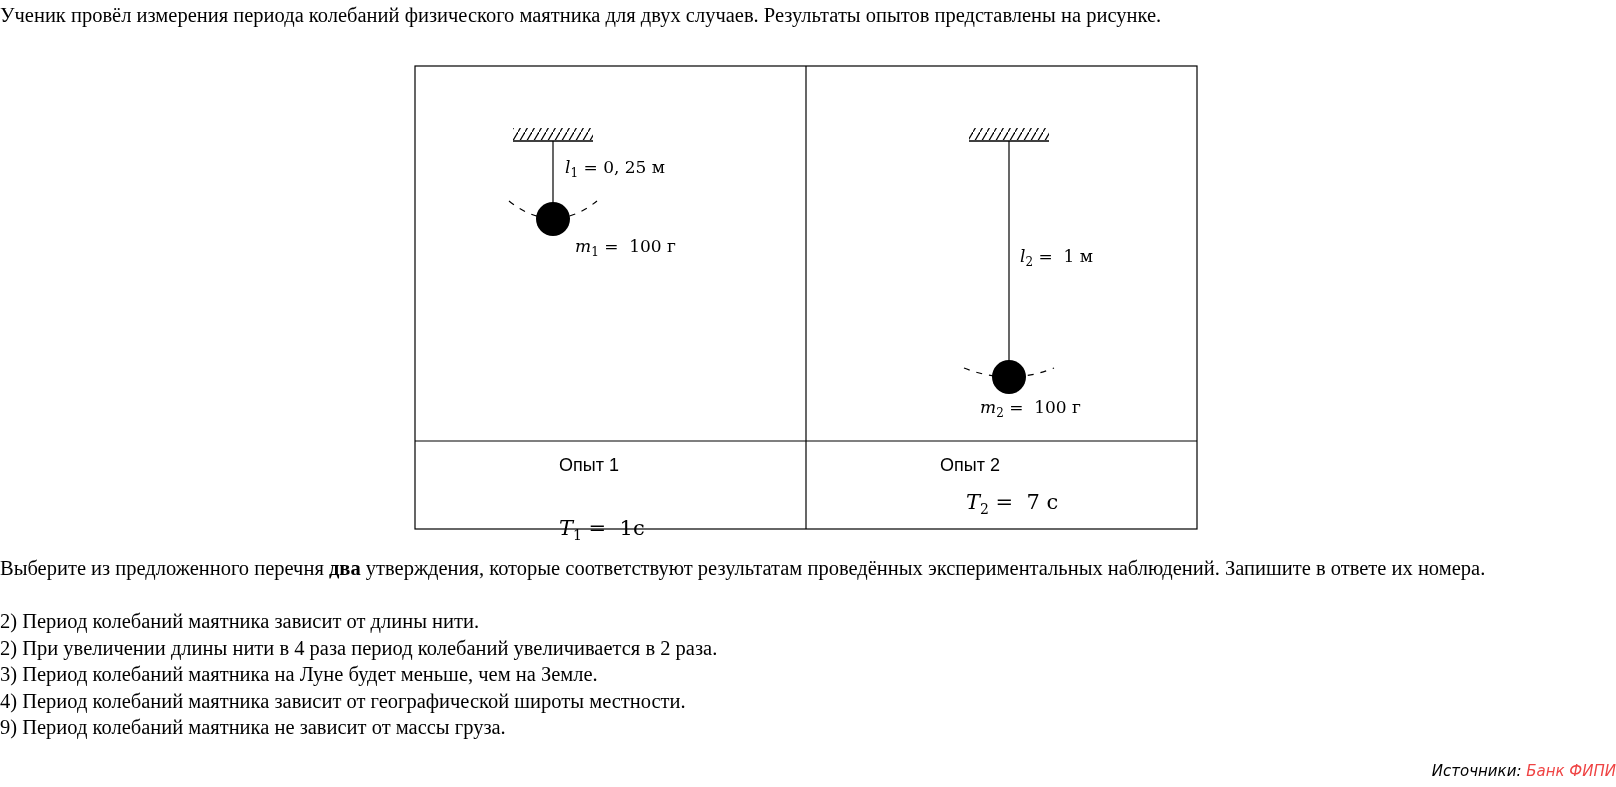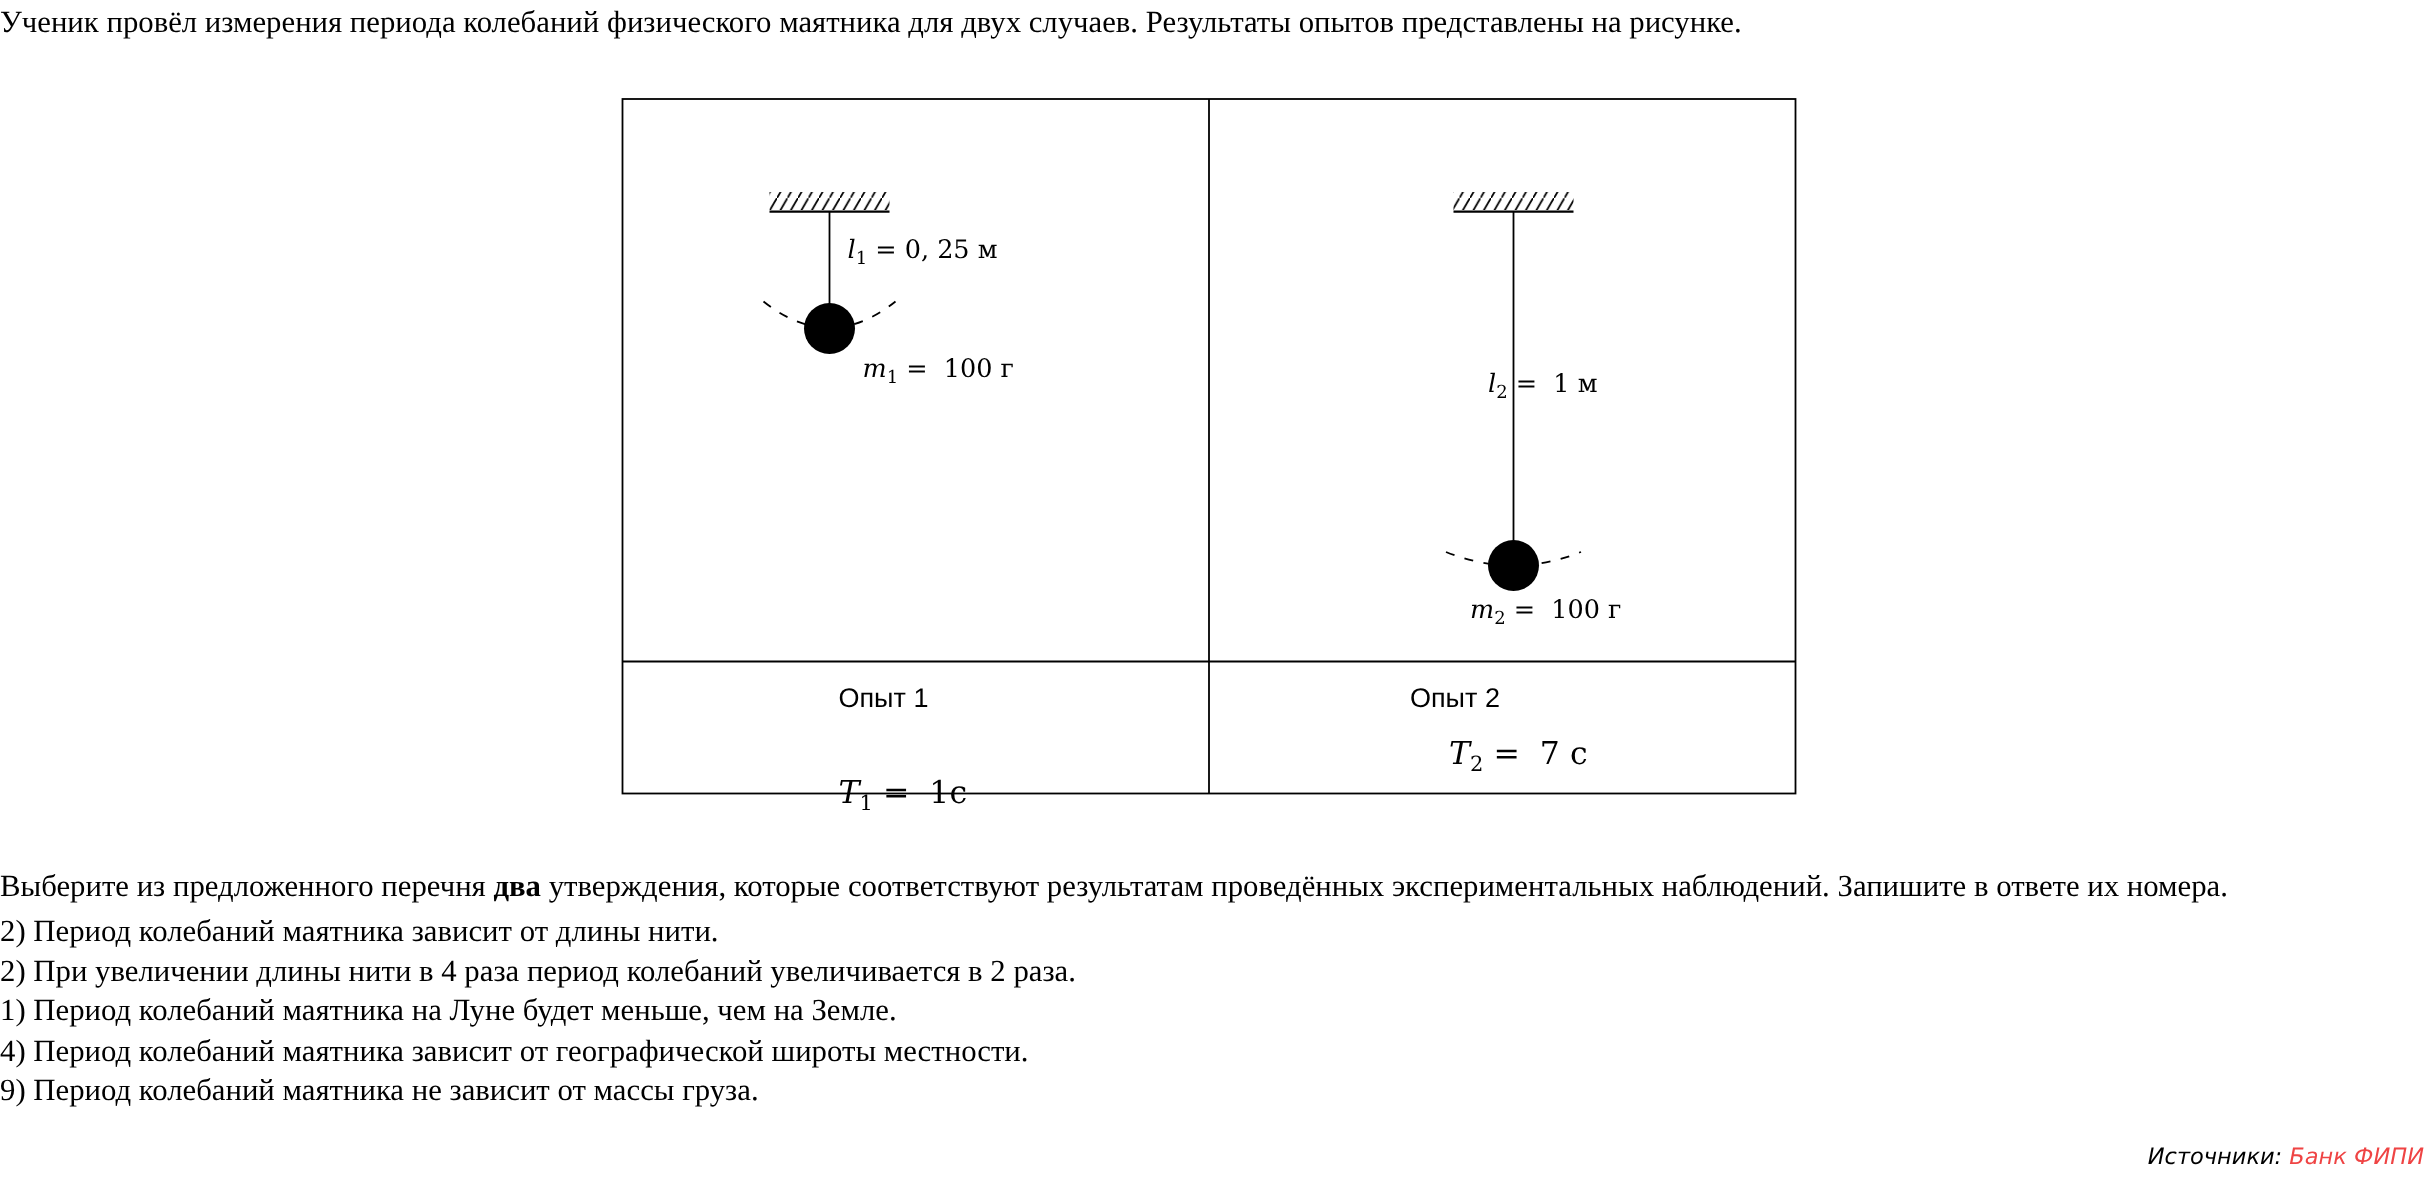--- a/index.html
+++ b/index.html
@@ -7,21 +7,21 @@
          font-family: "Liberation Serif", serif; color: #000; }
   .intro { position: absolute; left: 0; top: 2px; font-size: 20.5px; line-height: 26px; white-space: nowrap; }
   .figure { position: absolute; left: 0; top: 0; width: 1296px; height: 540px; }
   .figure svg { position: absolute; left: 0; top: 0; }
   .flabel { position: absolute; font-family: "DejaVu Serif", serif; font-size: 17px; white-space: nowrap; }
   .flabel i { font-style: italic; }
   .flabel sub { font-size: 12px; vertical-align: -4px; }
   .caption { position: absolute; font-family: "Liberation Sans", sans-serif; font-size: 18px; white-space: nowrap; }
   .period { position: absolute; font-family: "DejaVu Serif", serif; font-size: 21px; white-space: nowrap; }
   .period sub { font-size: 14px; vertical-align: -5px; }
-  .question { position: absolute; left: 0; top: 578px; width: 1560px; font-size: 20.5px; line-height: 26.5px; }
+  .question { position: absolute; left: 0; top: 555px; width: 1560px; font-size: 20.5px; line-height: 26.5px; }
   .question p { margin: 0; }
   .options { position: absolute; left: 0; top: 608px; font-size: 20.5px; line-height: 26.5px; }
   .options div { white-space: nowrap; }
   .source { position: absolute; right: 0; top: 762px; font-family: "DejaVu Sans", sans-serif; font-style: italic; font-size: 15px; white-space: nowrap; }
   .source .src-link { color: #ef4444; }
 </style>
 </head>
 <body>
 
 <div class="intro">Ученик провёл измерения периода колебаний физического маятника для двух случаев. Результаты опытов представлены на рисунке.</div>
@@ -53,33 +53,33 @@
       <path d="M 964 368 Q 1009 386 1054 368" fill="none" stroke="#000" stroke-width="1.2" stroke-dasharray="6,7"></path>
       <circle cx="1009" cy="377" r="17" fill="#000"></circle>
     </g>
   </svg>
 
   <div class="flabel" style="left:565px; top:157px;"><i>l</i><sub>1</sub> <span>= 0, 25 м</span></div>
   <div class="flabel" style="left:575px; top:236px;"><i>m</i><sub>1</sub><span style="white-space:pre"> =  100 г</span></div>
   <div class="caption" style="left:559px; top:455px;">Опыт 1</div>
   <div class="period" style="left:559px; top:516px;"><i>T</i><sub>1</sub><span style="white-space:pre"> =  1с</span></div>
 
-  <div class="flabel" style="left:992px; top:246px;"><i>l</i><sub>2</sub><span style="white-space:pre"> =  1 м</span></div>
+  <div class="flabel" style="left:1020px; top:246px;"><i>l</i><sub>2</sub><span style="white-space:pre"> =  1 м</span></div>
   <div class="flabel" style="left:980px; top:397px;"><i>m</i><sub>2</sub><span style="white-space:pre"> =  100 г</span></div>
   <div class="caption" style="left:940px; top:455px;">Опыт 2</div>
   <div class="period" style="left:966px; top:490px;"><i>T</i><sub>2</sub><span style="white-space:pre"> =  7 с</span></div>
 </div>
 
 <div class="question">
   <p><span>Выберите из предложенного перечня </span><b>два</b><span> утверждения, которые соответствуют результатам проведённых экспериментальных наблюдений. Запишите в ответе их номера.</span></p>
 </div>
 
 <div class="options">
   <div>2) Период колебаний маятника зависит от длины нити.</div>
   <div>2) При увеличении длины нити в 4 раза период колебаний увеличивается в 2 раза.</div>
-  <div>1) Период колебаний маятника на Луне будет меньше, чем на Земле.</div>
+  <div>3) Период колебаний маятника на Луне будет меньше, чем на Земле.</div>
   <div>4) Период колебаний маятника зависит от географической широты местности.</div>
   <div>9) Период колебаний маятника не зависит от массы груза.</div>
 </div>
 
 <div class="source">
   <span>Источники: </span><span class="src-link">Банк ФИПИ</span>
 </div>
 
 </body></html>

